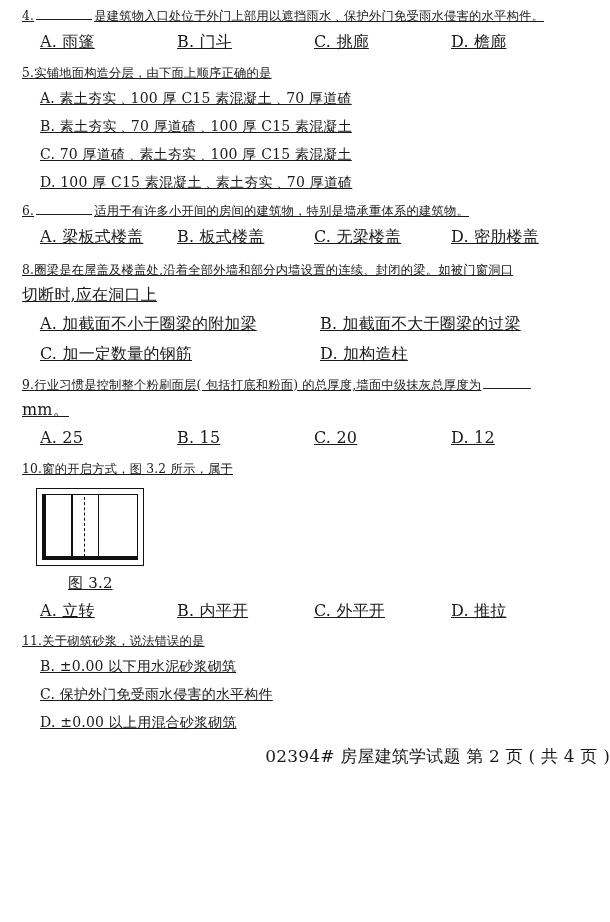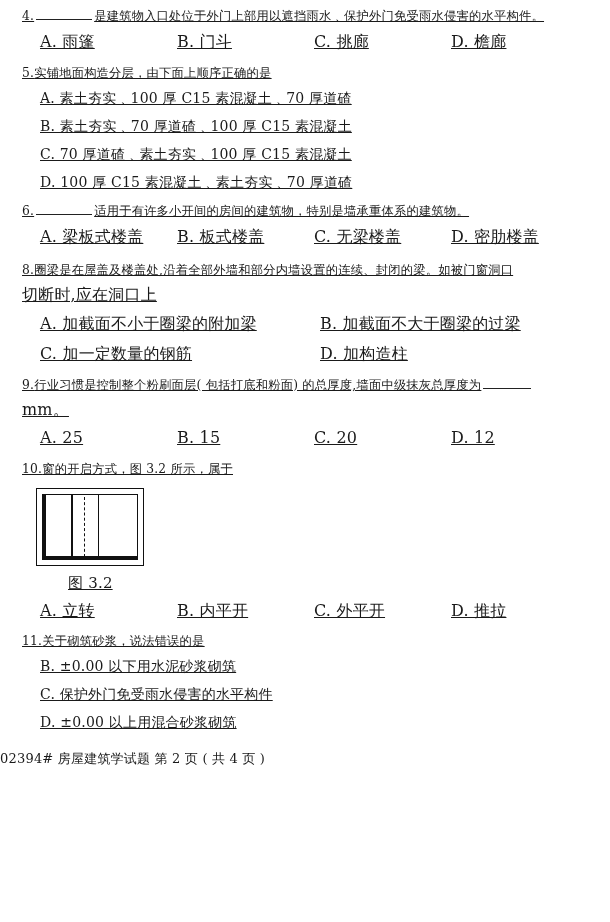--- a/index.html
+++ b/index.html
@@ -122,22 +122,22 @@
   .fig-caption {
     font-size: 15px;
     margin: 8px 0 0 46px;
     letter-spacing: 0.2px;
   }
   .footer {
     position: absolute;
     bottom: 10px;
     left: 0;
     width: 100%;
-    text-align: left;
-    font-size: 13px;
+    text-align: right;
+    font-size: 17px;
     letter-spacing: 0.2px;
   }
   .spacer-sm { height: 3px; }
 </style>
 </head>
 <body>
 
 <div class="page">
   <div class="content">
 

